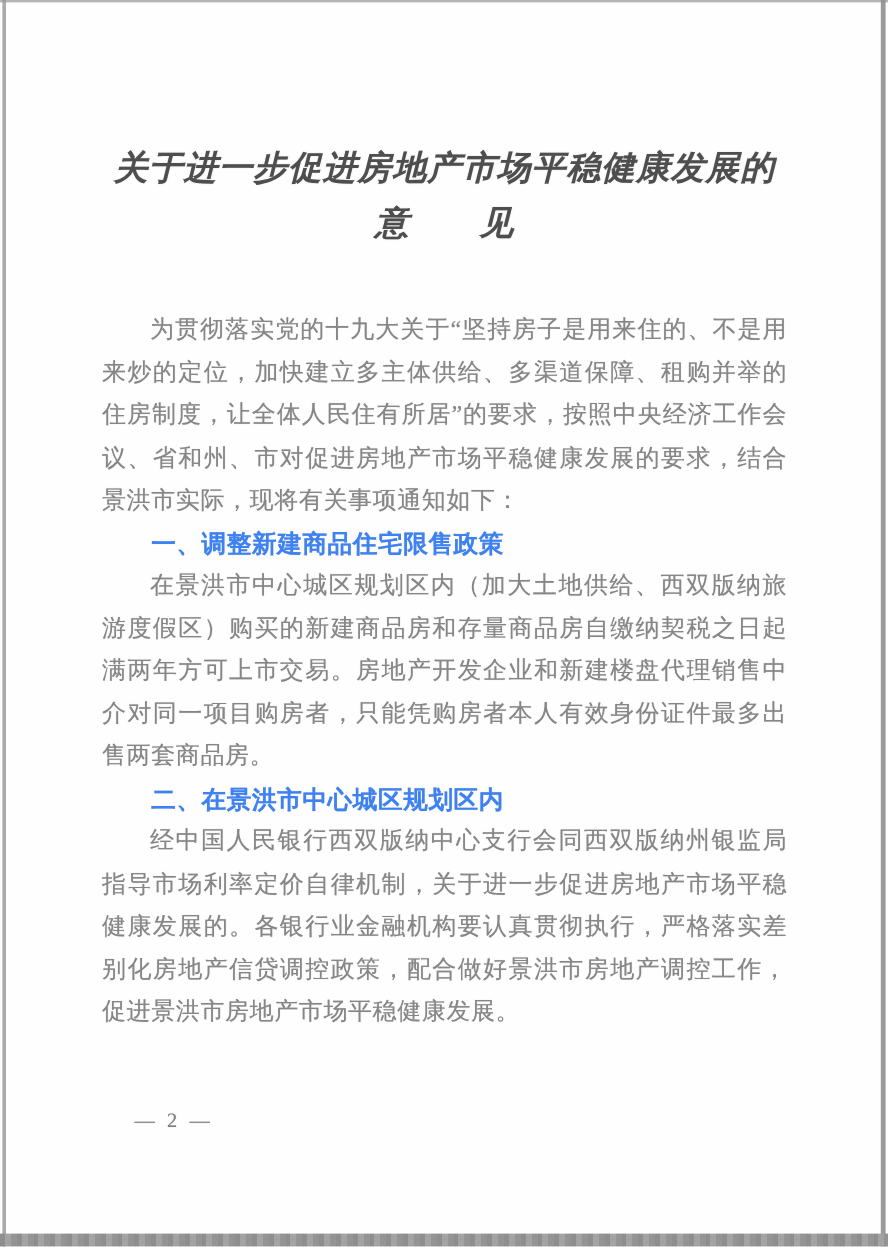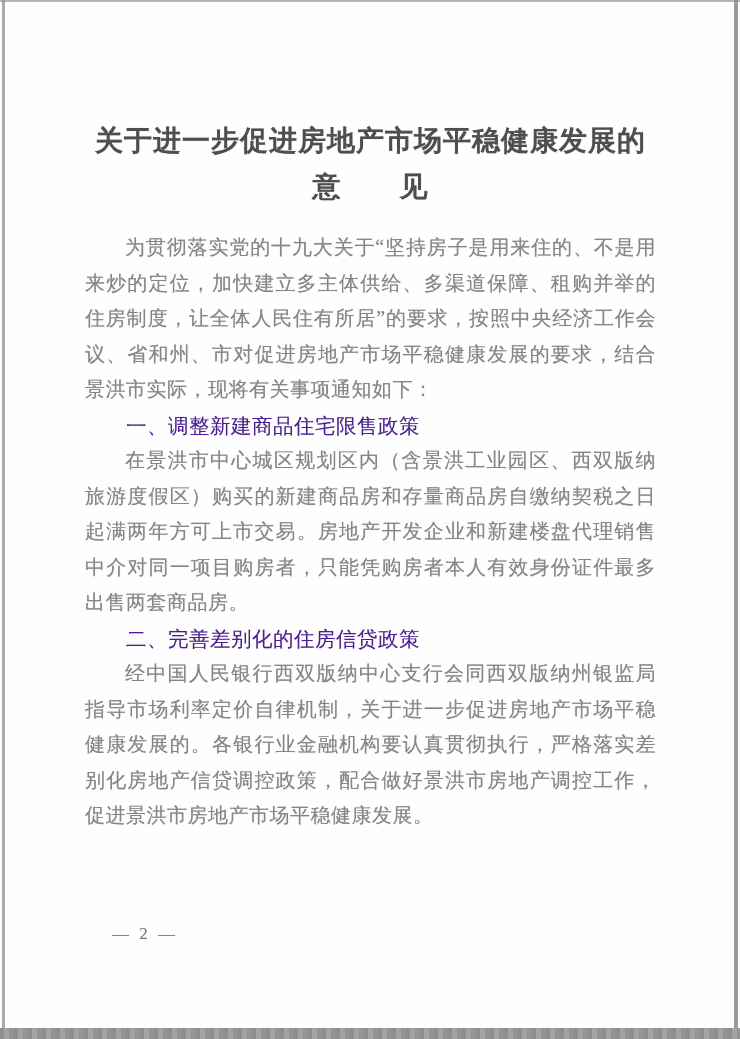--- a/index.html
+++ b/index.html
@@ -54,41 +54,42 @@
   }
   .doc-title {
     margin: 0;
     font-size: 28px;
     line-height: 46px;
     font-weight: 700;
     color: #4e4e4e;
     text-align: center;
     letter-spacing: 1px;
     text-shadow: 0 0 1px rgba(78,78,78,0.35);
+    font-style: italic;
   }
   .body-text {
-    margin-top: 20px;
+    margin-top: 48px;
   }
   .para {
     margin: 0;
     font-size: 20px;
     line-height: 35.5px;
     color: #868686;
     text-align: justify;
     text-justify: inter-character;
     text-indent: 2em;
     letter-spacing: 0.5px;
     text-shadow: 0 0 0.7px rgba(130,130,130,0.55);
   }
   .heading {
     margin: 0;
     font-size: 20.5px;
     line-height: 35.5px;
-    color: #4c1d95;
-    font-weight: 400;
+    color: #3b82f6;
+    font-weight: 700;
     font-family: "Liberation Sans", "DejaVu Sans", sans-serif;
     text-indent: 2em;
     letter-spacing: 0.5px;
     text-shadow: 0 0 0.7px rgba(100,100,100,0.45);
   }
   .page-number {
     position: absolute;
     left: 112px;
     top: 924px;
     font-size: 17px;
@@ -109,21 +110,21 @@
 
   <div class="content">
     <h1 class="doc-title">
       <span>关于进一步促进房地产市场平稳健康发展的</span><br>
       <span>意　　见</span>
     </h1>
 
     <div class="body-text">
       <p class="para">为贯彻落实党的十九大关于“坚持房子是用来住的、不是用来炒的定位，加快建立多主体供给、多渠道保障、租购并举的住房制度，让全体人民住有所居”的要求，按照中央经济工作会议、省和州、市对促进房地产市场平稳健康发展的要求，结合景洪市实际，现将有关事项通知如下：</p>
       <p class="heading">一、调整新建商品住宅限售政策</p>
-      <p class="para">在景洪市中心城区规划区内（含景洪工业园区、西双版纳旅游度假区）购买的新建商品房和存量商品房自缴纳契税之日起满两年方可上市交易。房地产开发企业和新建楼盘代理销售中介对同一项目购房者，只能凭购房者本人有效身份证件最多出售两套商品房。</p>
-      <p class="heading">二、完善差别化的住房信贷政策</p>
+      <p class="para">在景洪市中心城区规划区内（加大土地供给、西双版纳旅游度假区）购买的新建商品房和存量商品房自缴纳契税之日起满两年方可上市交易。房地产开发企业和新建楼盘代理销售中介对同一项目购房者，只能凭购房者本人有效身份证件最多出售两套商品房。</p>
+      <p class="heading">二、在景洪市中心城区规划区内</p>
       <p class="para">经中国人民银行西双版纳中心支行会同西双版纳州银监局指导市场利率定价自律机制，关于进一步促进房地产市场平稳健康发展的。各银行业金融机构要认真贯彻执行，严格落实差别化房地产信贷调控政策，配合做好景洪市房地产调控工作，促进景洪市房地产市场平稳健康发展。</p>
     </div>
   </div>
 
   <div class="page-number">— 2 —</div>
 
 </div>
 
 </body></html>

